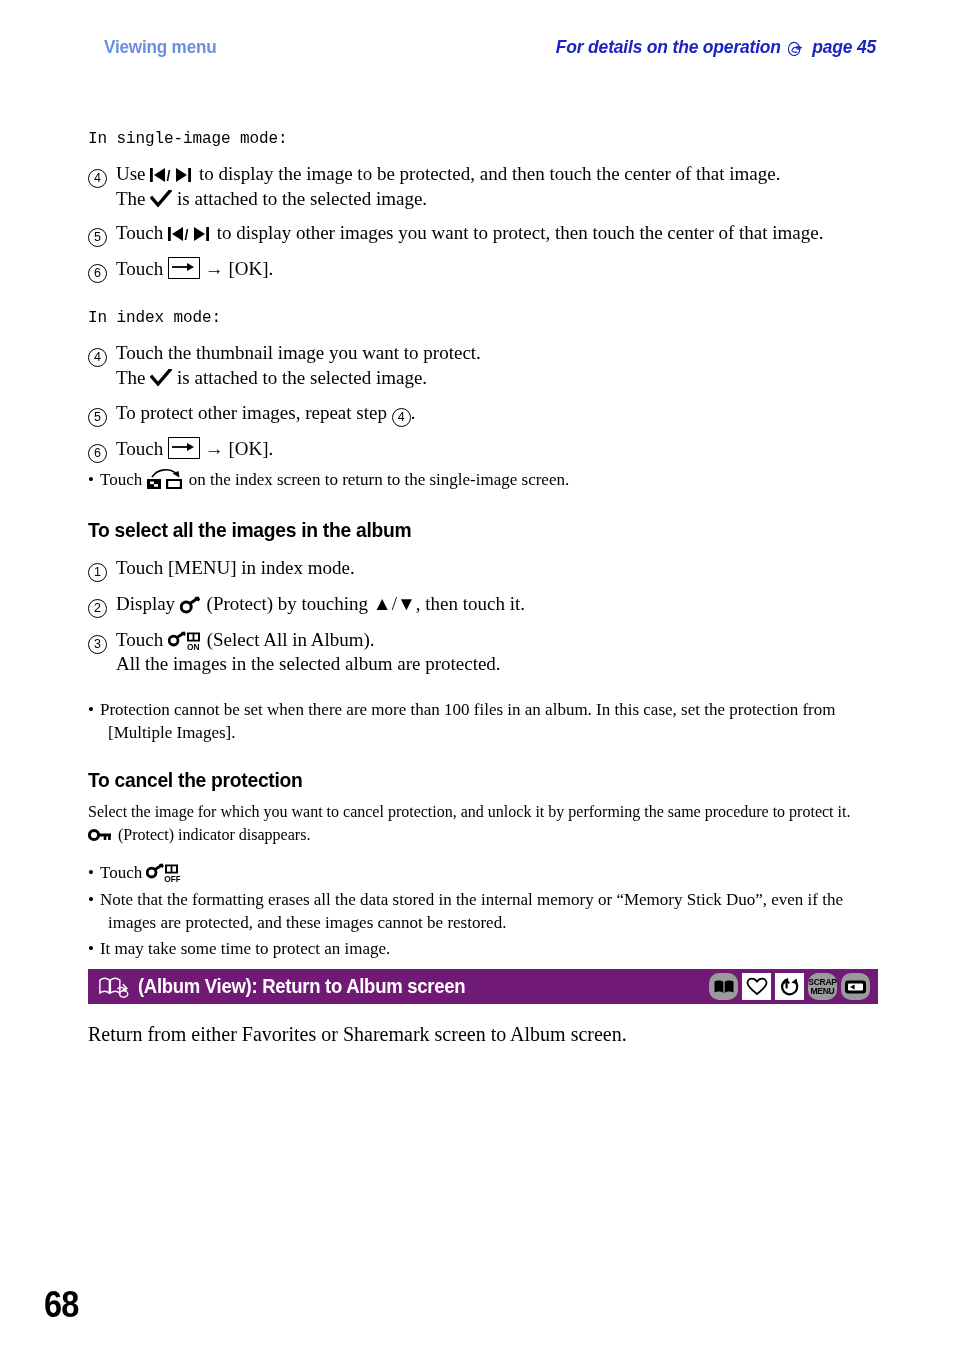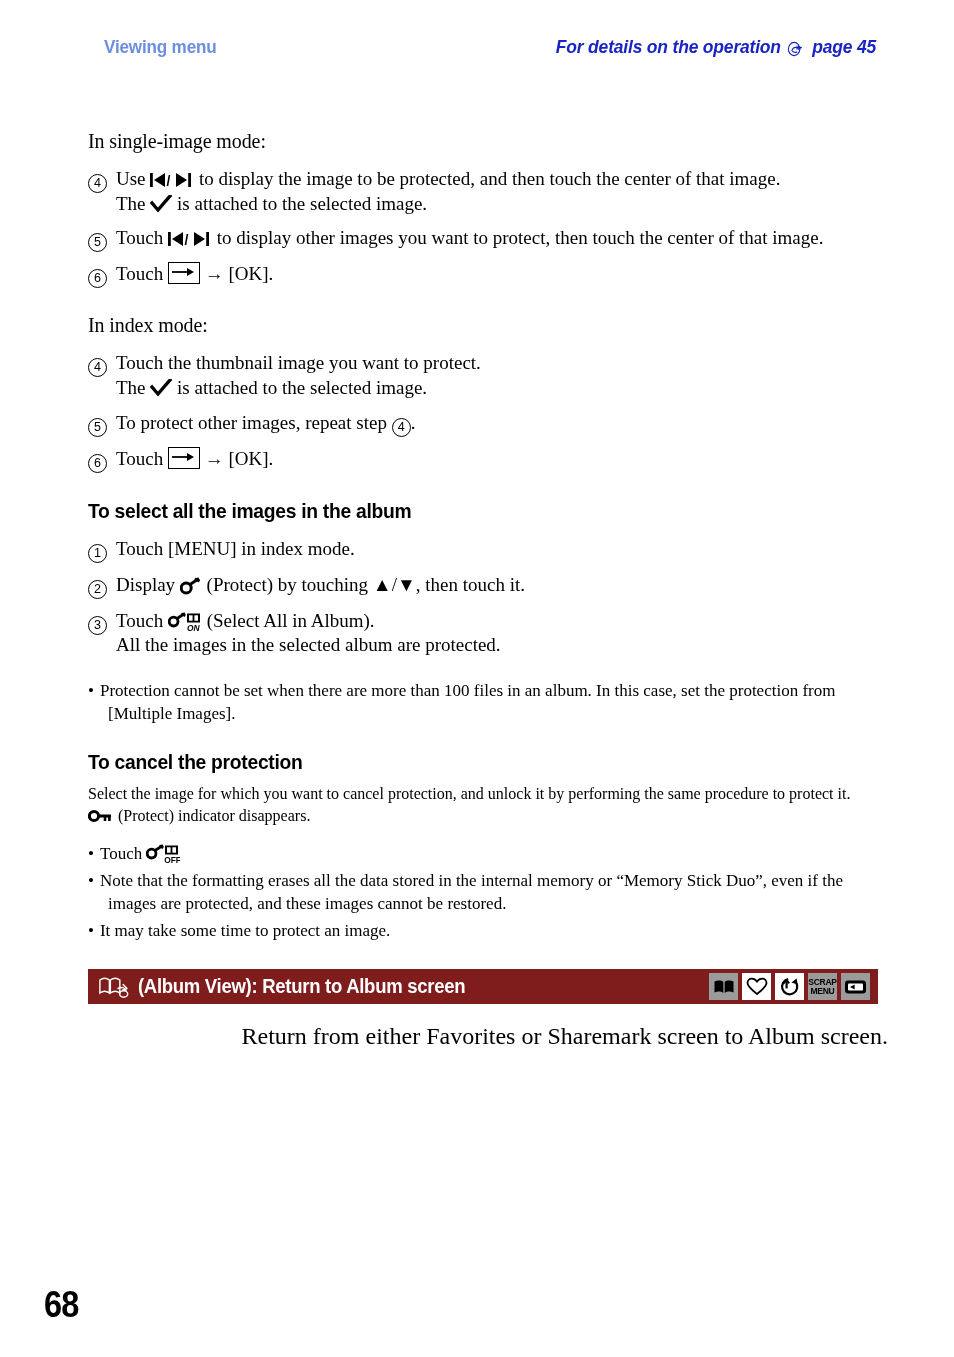--- a/index.html
+++ b/index.html
@@ -58,22 +58,22 @@
   }
 
   
   .content {
     position: absolute;
     left: 88px;
     top: 130px;
     width: 790px;
   }
   .lead {
-    font-family: Liberation Serif, serif;
-    font-size: 20px;
+    font-family: Liberation Mono, monospace;
+    font-size: 16px;
     margin: 0 0 14px 0;
     letter-spacing: -0.1px;
   }
   .lead.second { margin-top: 26px; }
 
   .step {
     display: flex;
     align-items: flex-start;
     font-size: 19px;
     line-height: 1.30;
@@ -148,21 +148,21 @@
   }
   .boxarrow svg { position: absolute; left: 3px; top: 3px; }
 
   
   .banner {
     position: absolute;
     left: 88px;
     top: 969px;
     width: 790px;
     height: 35px;
-    background: #7f1d1d;
+    background: #701a75;
     display: flex;
     align-items: center;
     box-sizing: border-box;
     padding-left: 10px;
     padding-right: 3px;
   }
   .banner-title {
     color: #ffffff;
     font-family: "Liberation Sans", sans-serif;
     font-weight: bold;
@@ -183,39 +183,38 @@
     margin-right: 5px;
   }
   .bic {
     width: 29px;
     height: 27px;
     display: flex;
     align-items: center;
     justify-content: center;
     box-sizing: border-box;
   }
-  .bic.gray { background: #9b9b9b; }
+  .bic.gray { background: #9b9b9b; border-radius: 10px; }
   .bic.white { background: #ffffff; }
   .bic-scrap {
     font-family: "Liberation Sans", sans-serif;
     font-weight: bold;
     font-size: 8.5px;
     line-height: 9px;
     text-align: center;
     color: #000;
     letter-spacing: -0.3px;
   }
 
   .caption {
     position: absolute;
     left: 88px;
     top: 1023px;
     width: 800px;
-    font-size: 24px;
-    text-align: right;
+    font-size: 20px;
   }
 
   
   .folio {
     position: absolute;
     left: 44px;
     top: 1284px;
     font-family: "Liberation Sans", sans-serif;
     font-weight: bold;
     font-size: 37px;
@@ -341,20 +340,35 @@
       <span class="boxarrow">
         <svg width="22" height="12" viewBox="0 0 22 12">
           <line x1="0" y1="6" x2="17" y2="6" stroke="#000" stroke-width="1.8"></line>
           <polygon points="22,6 15,2 15,10" fill="#000"></polygon>
         </svg>
       </span>
       <span>→ [OK].</span>
     </div>
   </div>
 
+  <div class="bullet">
+    <span class="b">•</span><span>Touch</span>
+    <span class="ico" style="vertical-align:-6px;">
+      <svg width="38" height="24" viewBox="0 0 38 24">
+        <path d="M6 10 C12 1 24 1 31 7" fill="none" stroke="#000" stroke-width="1.6"></path>
+        <polygon points="33.5,10.5 26.5,6.5 32.5,4" fill="#000"></polygon>
+        <rect x="1" y="12" width="14" height="10" fill="#000"></rect>
+        <rect x="4" y="14.5" width="4" height="2.6" fill="#fff"></rect>
+        <rect x="8" y="17.1" width="4" height="2.6" fill="#fff"></rect>
+        <rect x="20" y="12" width="16" height="10" fill="#000"></rect>
+        <rect x="22.2" y="14" width="11.6" height="6" fill="#fff"></rect>
+      </svg>
+    </span>
+    <span>on the index screen to return to the single-image screen.</span>
+  </div>
 
   <h2 class="sec">To select all the images in the album</h2>
 
   <div class="step">
     <div class="num"><span class="circnum">1</span></div>
     <div class="txt">Touch [MENU] in index mode.</div>
   </div>
 
   <div class="step">
     <div class="num"><span class="circnum">2</span></div>
@@ -368,21 +382,21 @@
         </svg>
       </span>
       <span>(Protect) by touching ▲/▼, then touch it.</span>
     </div>
   </div>
 
   <div class="step">
     <div class="num"><span class="circnum">3</span></div>
     <div class="txt">
       <span>Touch</span>
-      <span class="ico" style="vertical-align:-5px;font-style:italic;">
+      <span class="ico" style="vertical-align:-5px;">
         <svg width="34" height="20" viewBox="0 0 34 20">
           <circle cx="5.6" cy="9.6" r="4.4" fill="none" stroke="#000" stroke-width="2.8"></circle>
           <line x1="8.6" y1="6.8" x2="17" y2="1.4" stroke="#000" stroke-width="2.8"></line>
           <line x1="13.4" y1="1.6" x2="17.2" y2="4" stroke="#000" stroke-width="2.4"></line>
           <rect x="19" y="1.5" width="13" height="9" fill="#000"></rect>
           <rect x="21" y="3.3" width="3.6" height="5.4" fill="#fff"></rect>
           <rect x="26.4" y="3.3" width="3.6" height="5.4" fill="#fff"></rect>
           <text x="19" y="19.2" font-family="Liberation Sans, sans-serif" font-size="8.4" font-weight="bold" fill="#000">ON</text>
         </svg>
       </span>

